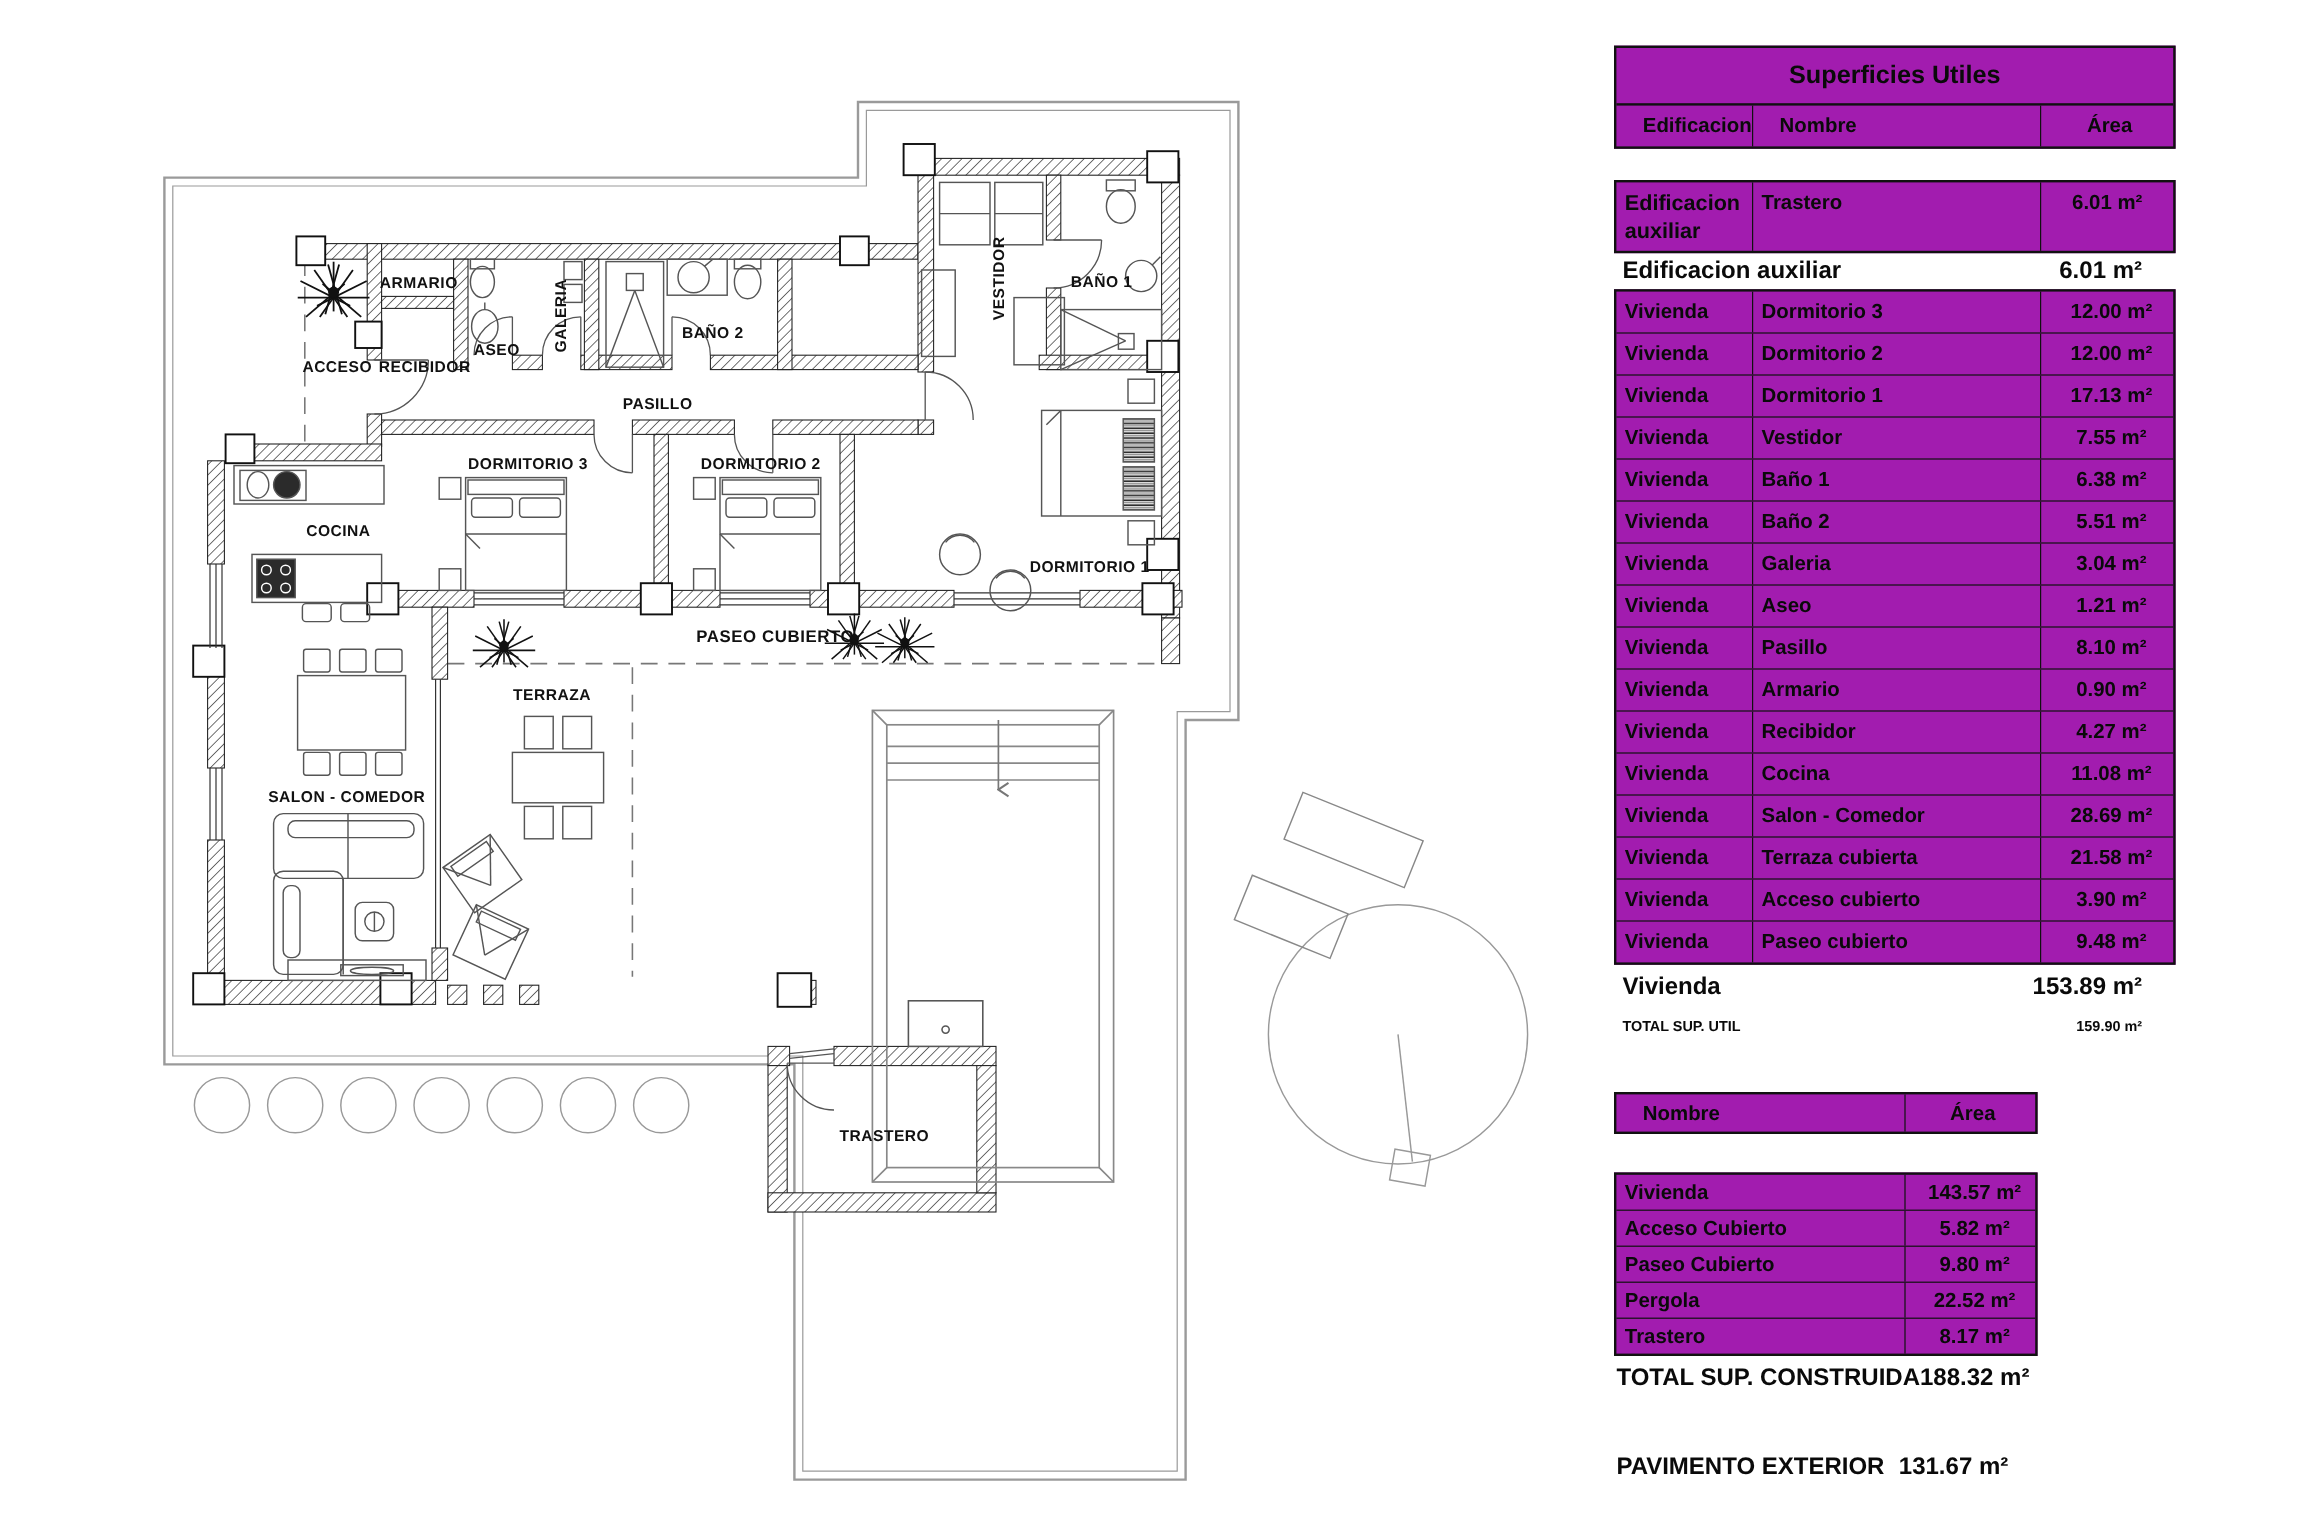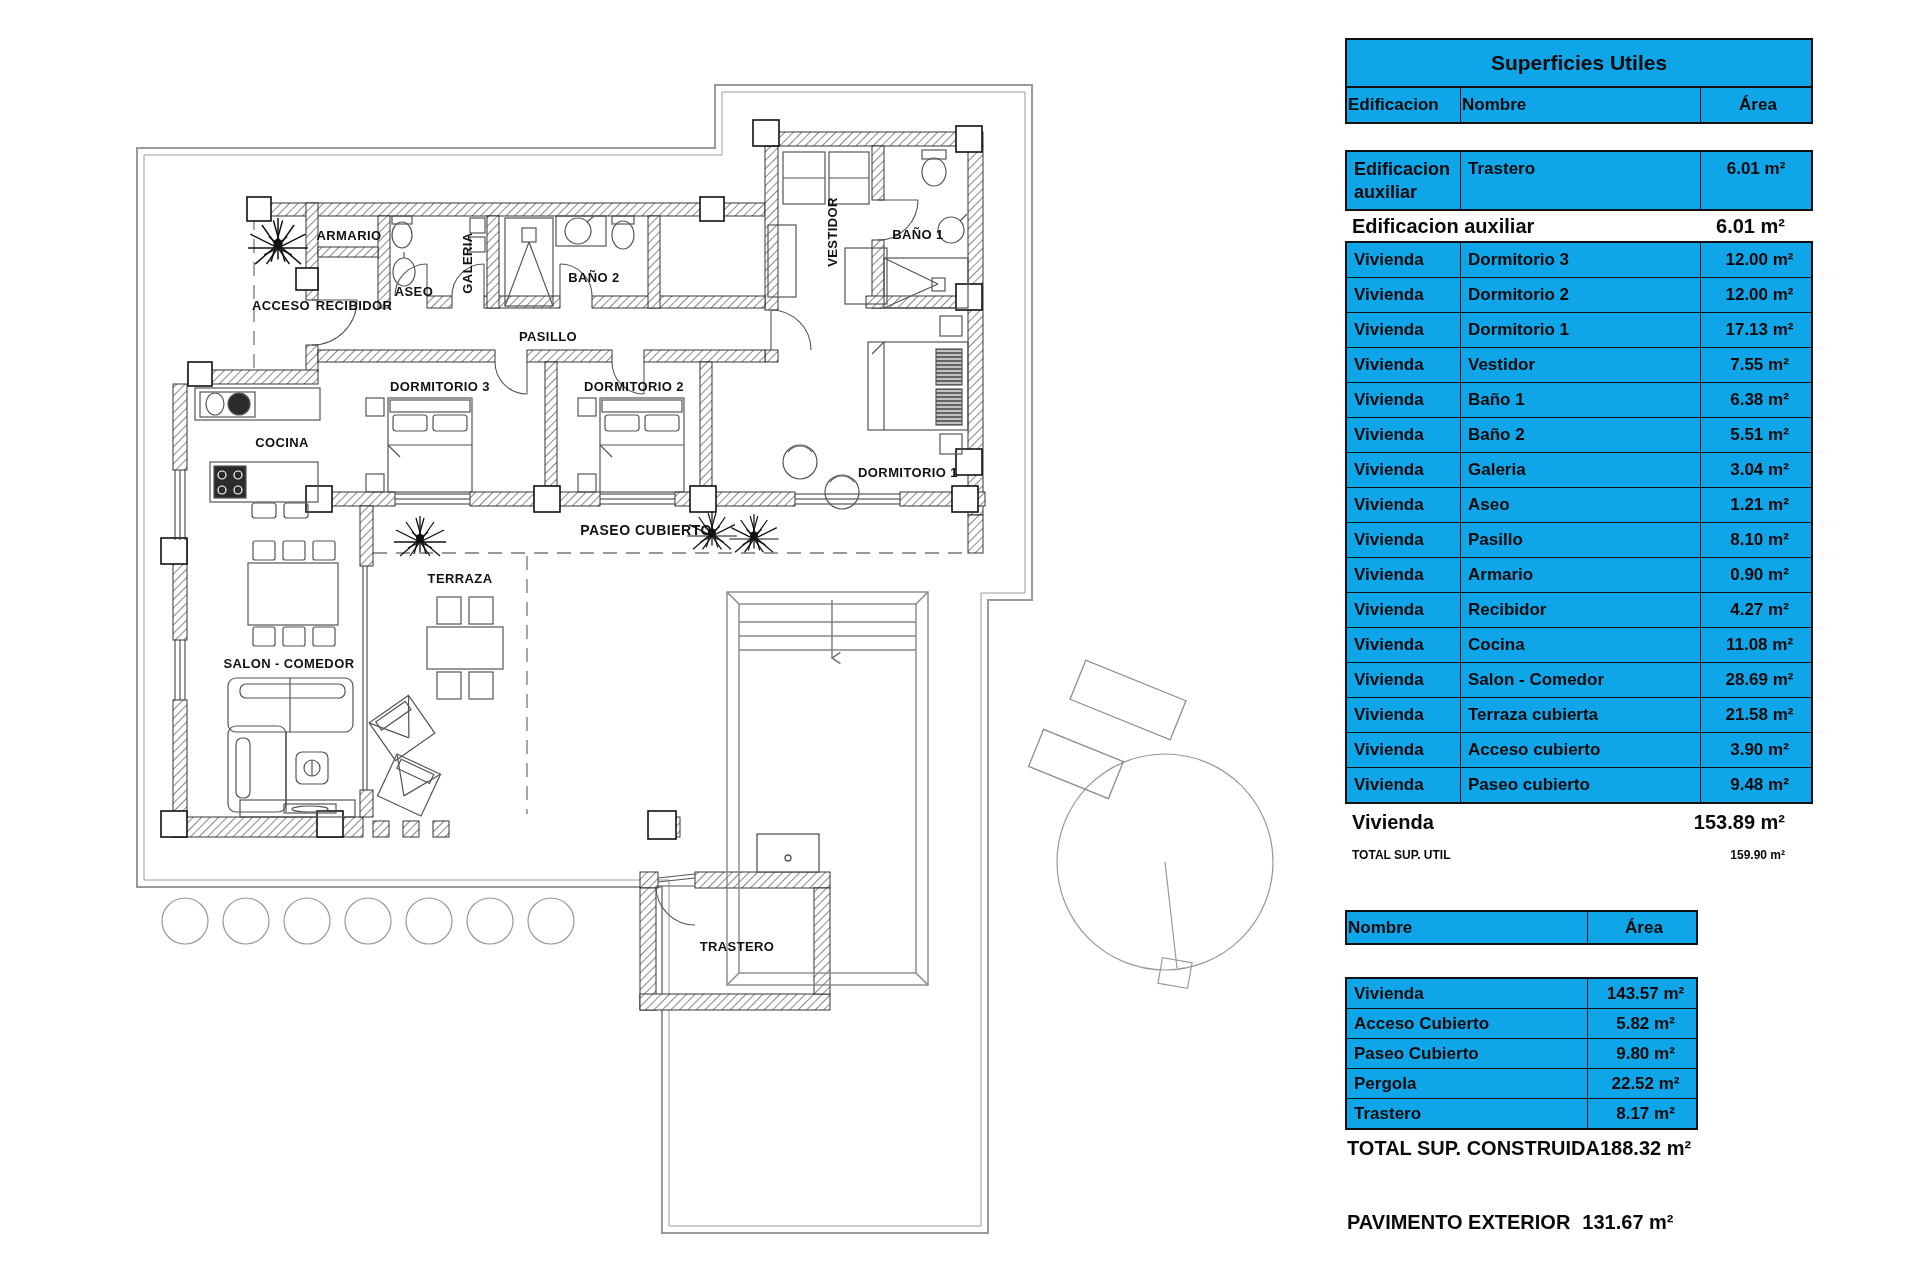--- a/index.html
+++ b/index.html
@@ -3,26 +3,26 @@
 <meta charset="utf-8">
 <style>
   html,body{margin:0;padding:0;background:#ffffff;}
   .stage{position:relative;width:1920px;height:1280px;background:#ffffff;overflow:hidden;
          font-family:"Liberation Sans",sans-serif;color:#0a0a0a;}
   svg text{font-family:"Liberation Sans",sans-serif;font-weight:bold;fill:#111;}
   .plan-label{font-size:13px;letter-spacing:.4px;}
   .plan-label-big{font-size:14px;letter-spacing:.5px;}
 
   .tbl{position:absolute;left:1345px;width:468px;}
-  .box{border:2.5px solid #111;background:#0ea5e9;}
+  .box{border:2.5px solid #111;background:#a21caf;}
   .t1-grid{display:grid;grid-template-columns:113px 240px 115px;}
   .t2-grid{display:grid;grid-template-columns:240px 113px;}
   .title-row{border-bottom:2px solid #111;display:flex;align-items:center;justify-content:center;
              font-weight:bold;font-size:21px;height:46px;}
-  .hdr-cell{font-weight:bold;font-size:17px;display:flex;align-items:center;height:34px;padding-left:1px;}
+  .hdr-cell{font-weight:bold;font-size:17px;display:flex;align-items:center;height:34px;padding-left:22px;}
   .hdr-cell.right{justify-content:center;padding-left:0;}
   .hdr-cell.mid{border-left:1.5px solid #111;}
   .cell{font-weight:bold;font-size:17px;display:flex;align-items:center;padding-left:7px;}
   .cell.area{justify-content:center;padding-left:3px;}
   .cell.mid{border-left:1.5px solid #111;}
   .row34{height:34px;border-top:1.5px solid #111;}
   .row34:first-child{border-top:none;}
   .row29{height:29px;border-top:1.5px solid #111;}
   .row29:first-child{border-top:none;}
   .aux-cell{font-weight:bold;font-size:18px;line-height:1.25;padding:6px 4px 6px 7px;}

